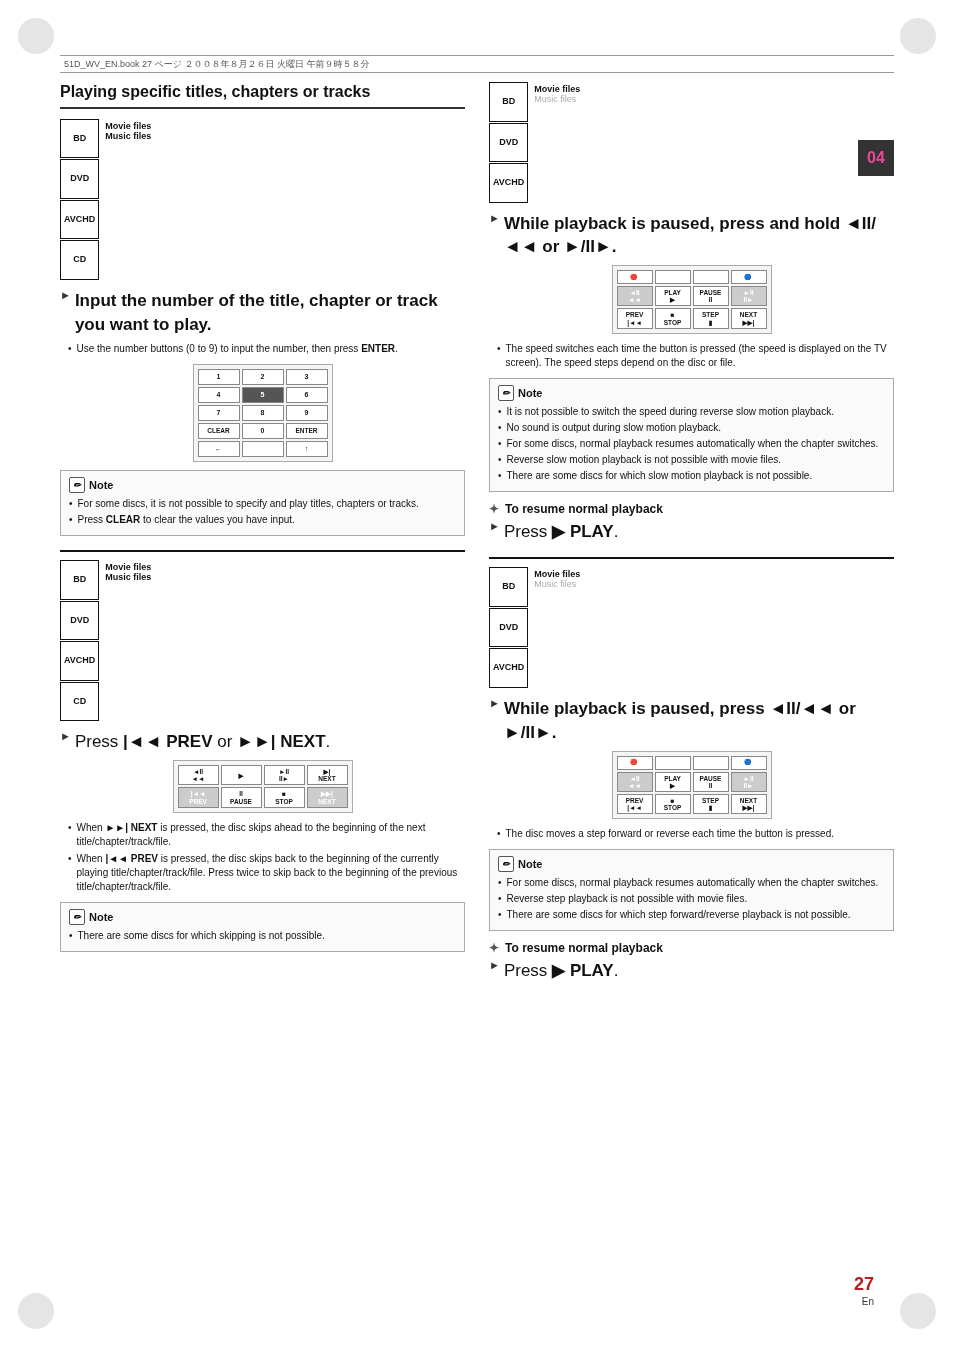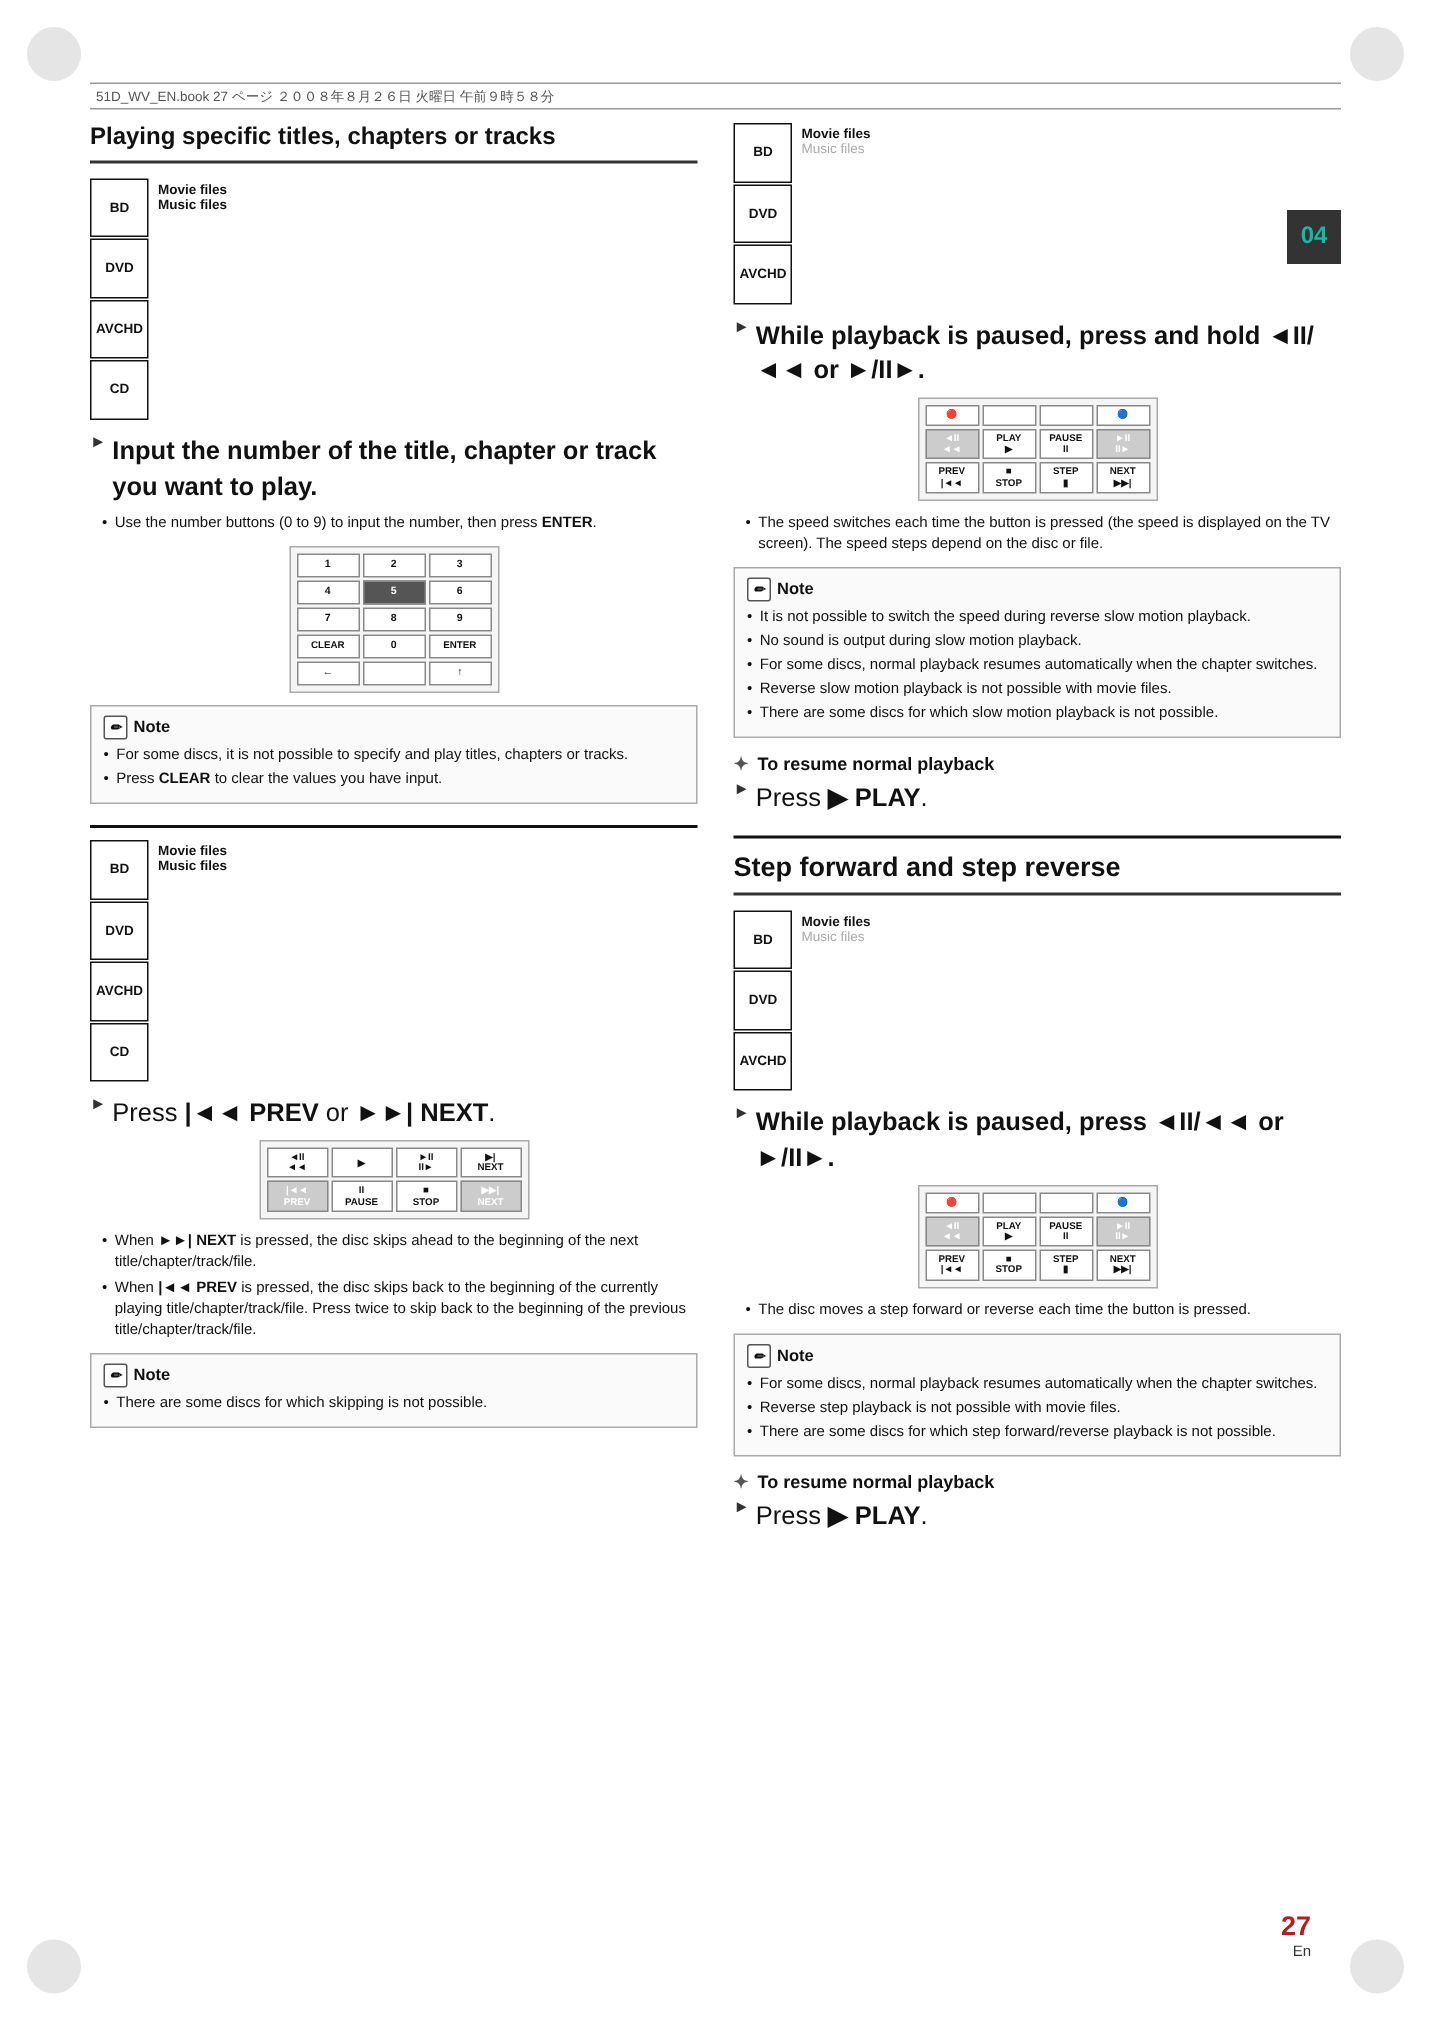--- a/index.html
+++ b/index.html
@@ -48,21 +48,21 @@
       padding: 0 4px;
     }
     
     .chapter-badge {
       position: absolute;
       top: 140px;
       right: 60px;
       width: 36px;
       height: 36px;
       background: #333;
-      color: #14b8a6;
+      color: #ec4899;
       font-size: 16px;
       font-weight: bold;
       display: flex;
       align-items: center;
       justify-content: center;
     }
     
     .page-number {
       position: absolute;
       bottom: 52px;
@@ -517,21 +517,20 @@
         <span>To resume normal playback</span>
       </div>
       <div class="instr-bullet">
         <span class="arrow-right">►</span>
         <span class="instr-text">
           Press <strong>▶ PLAY</strong>.
         </span>
       </div>
 
       <hr class="section-divider">
-      <div class="section-title large">Step forward and step reverse</div>
 
       <div class="disc-badge-row">
         <div class="disc-badges">
           <span class="disc-badge bd">BD</span>
           <span class="disc-badge dvd">DVD</span>
           <span class="disc-badge avchd">AVCHD</span>
         </div>
         <div class="media-labels">
           <span class="media-label-active">Movie files</span>
           <span class="media-label-inactive">Music files</span>

